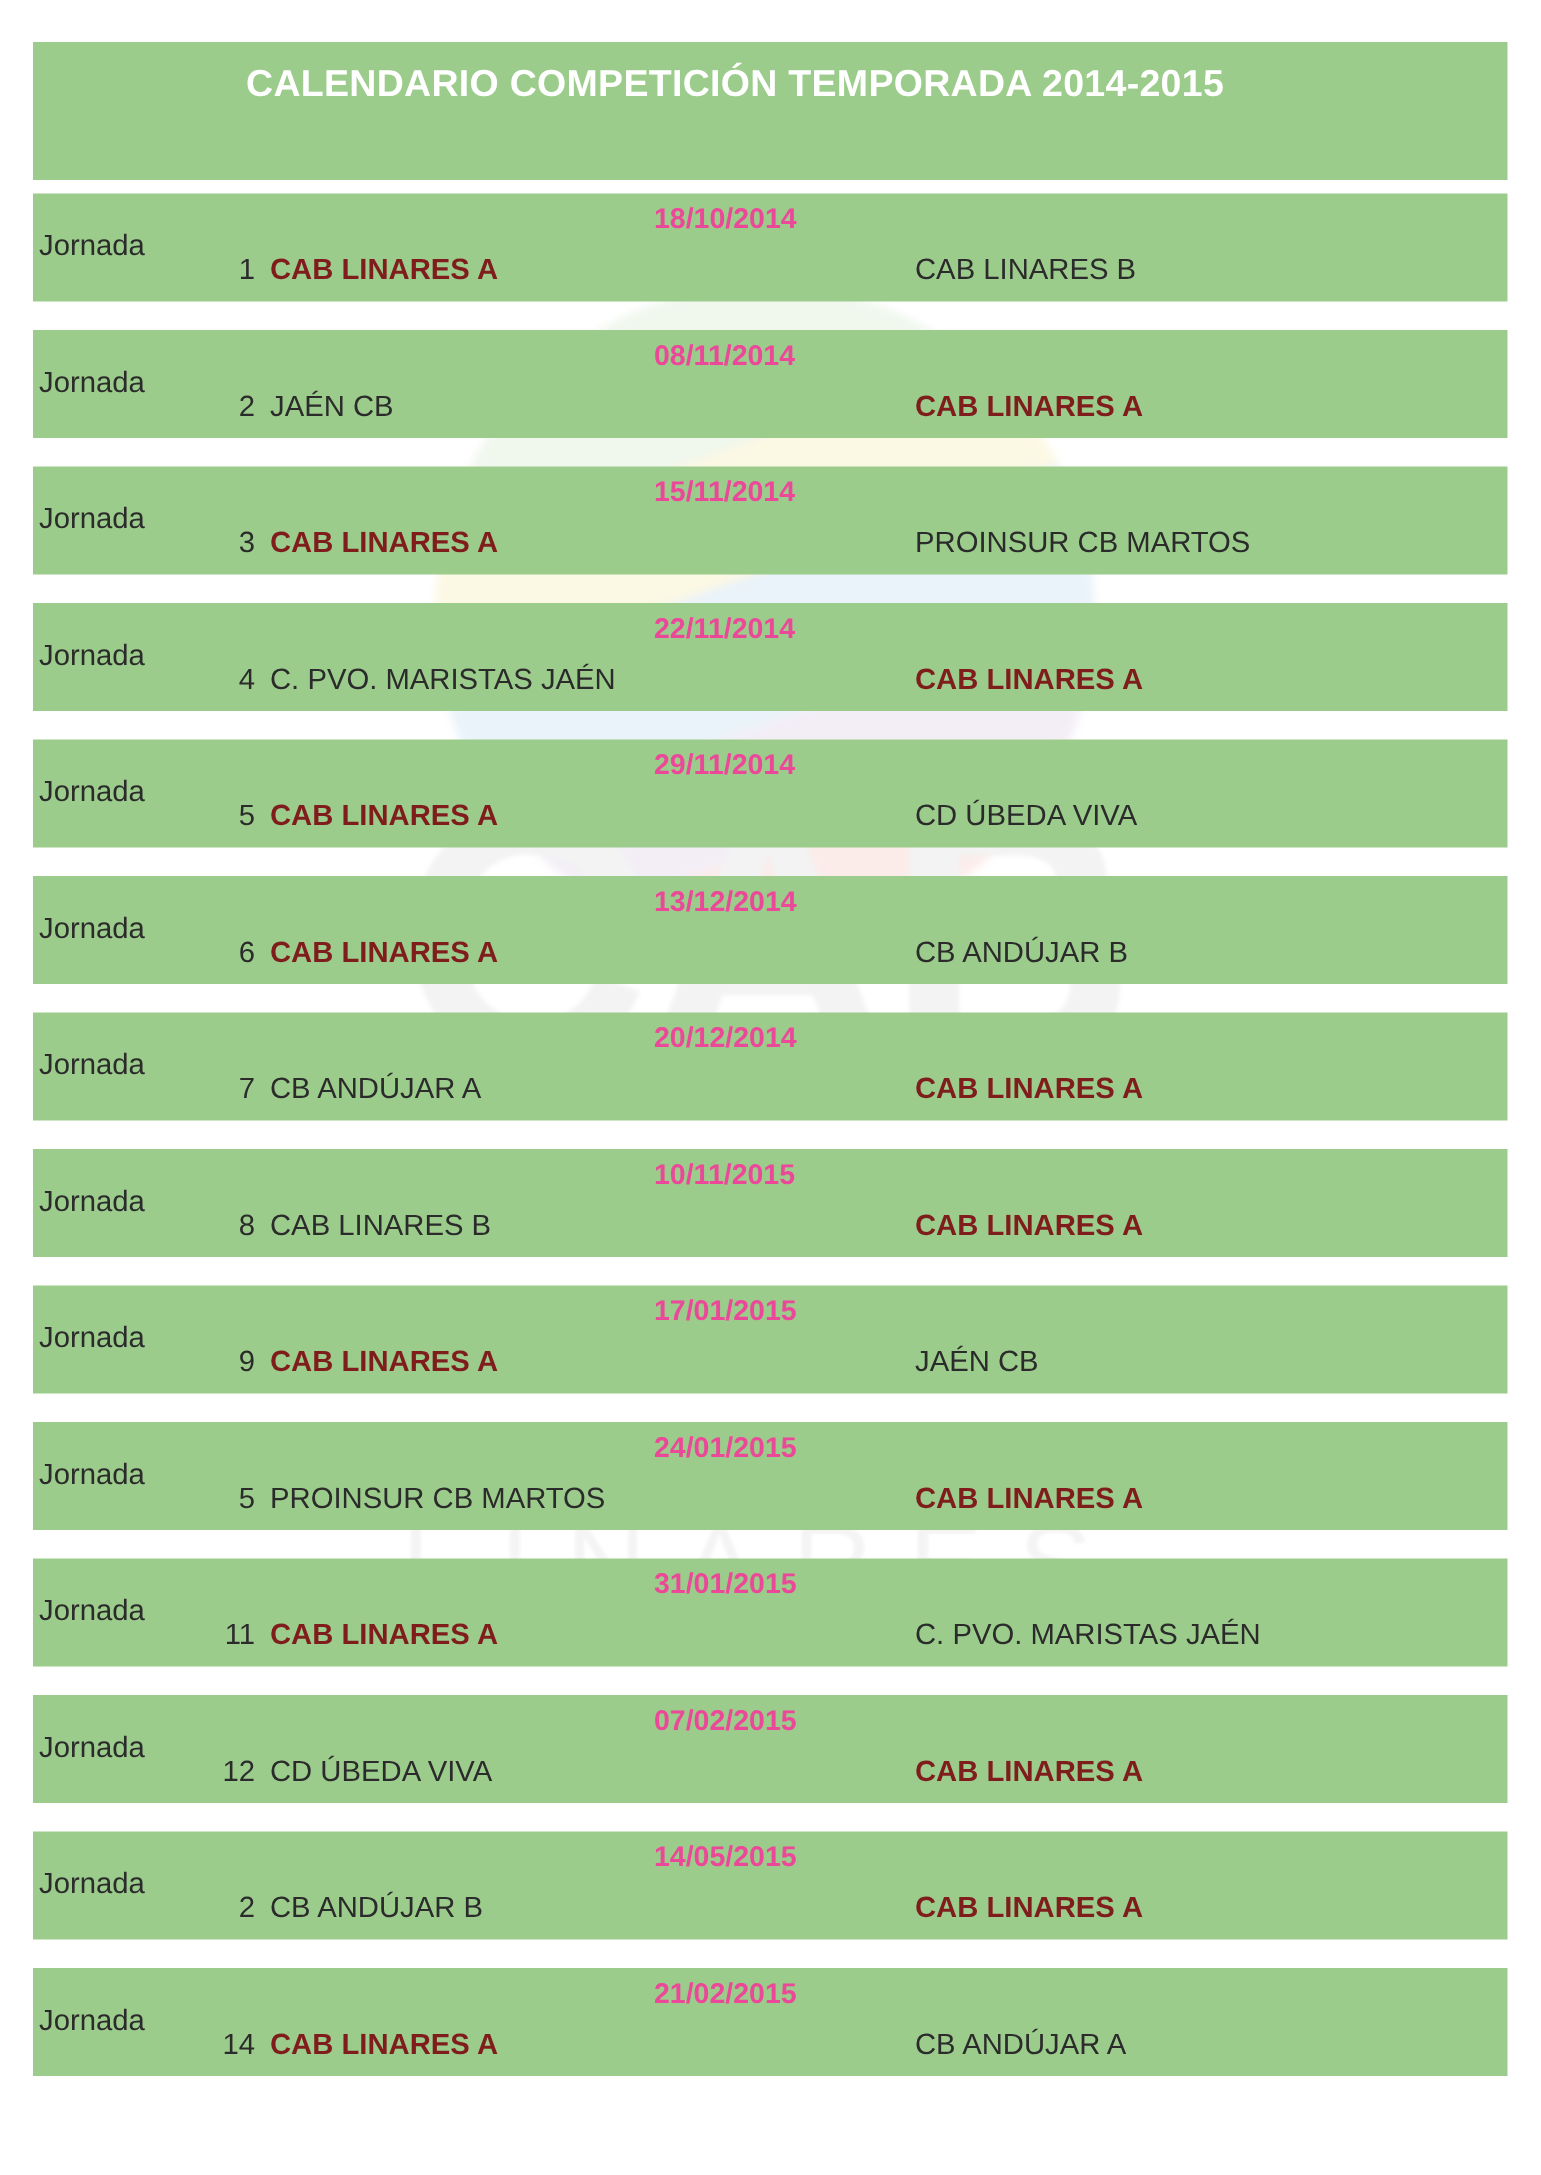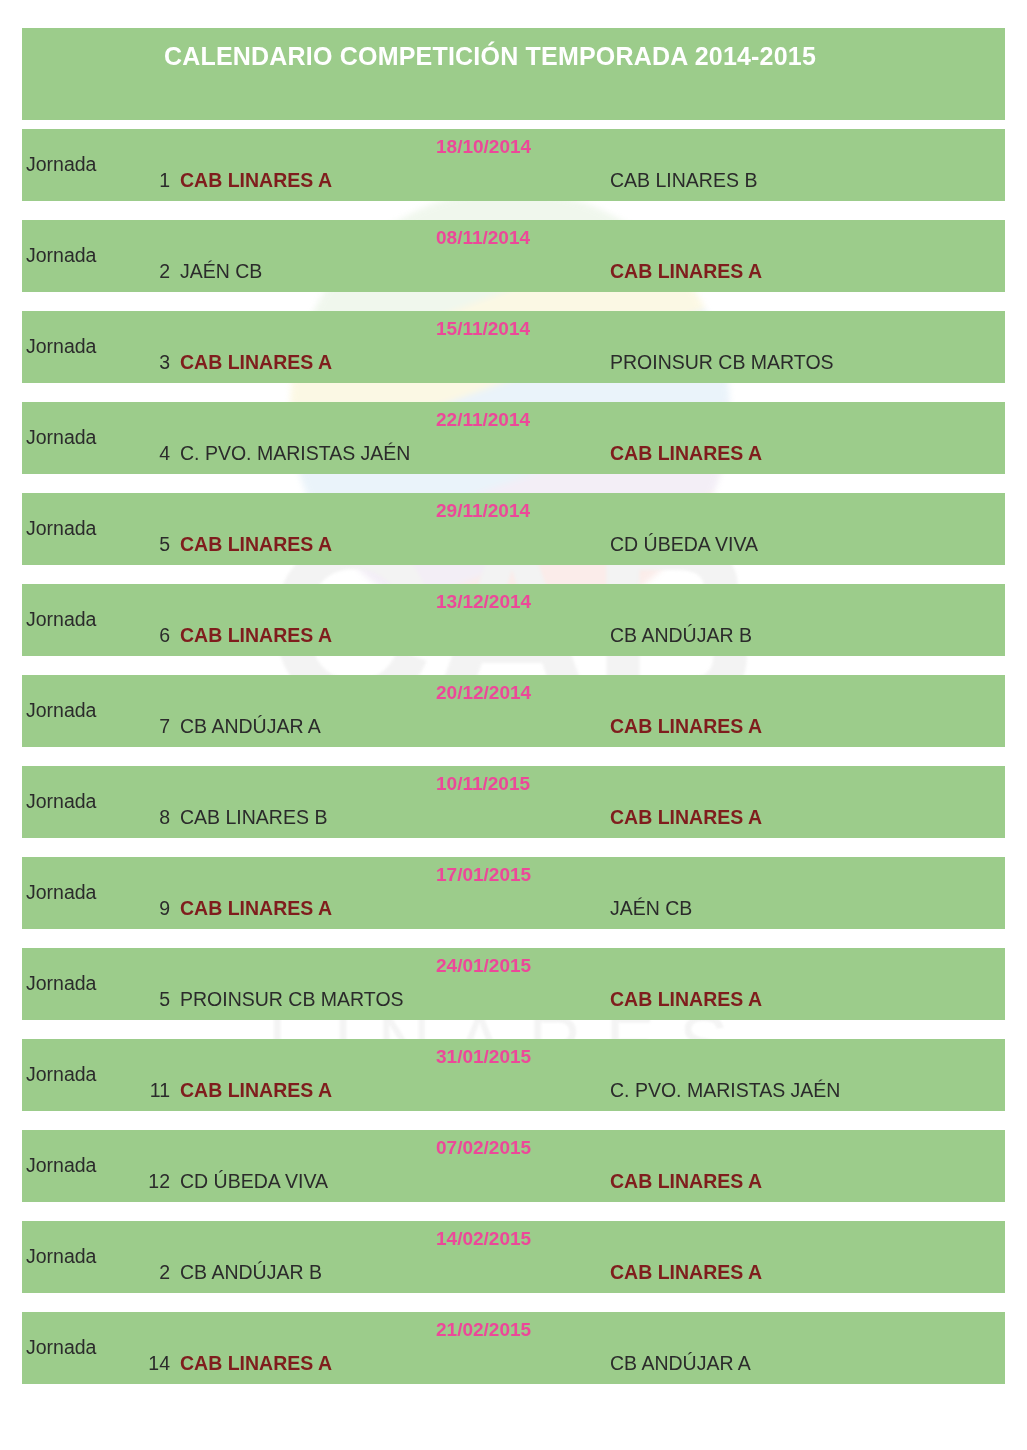--- a/index.html
+++ b/index.html
@@ -278,21 +278,21 @@
           <div class="cell c-date">07/02/2015</div>
           <div class="cell c-home">CD ÚBEDA VIVA</div>
           <div class="cell c-away hl">CAB LINARES A</div>
         </div>
       </div>
       <div class="row">
         <div class="band"></div>
         <div class="content">
           <div class="cell c-jornada">Jornada</div>
           <div class="cell c-num">2</div>
-          <div class="cell c-date">14/02/2015</div>
+          <div class="cell c-date">14/05/2015</div>
           <div class="cell c-home">CB ANDÚJAR B</div>
           <div class="cell c-away hl">CAB LINARES A</div>
         </div>
       </div>
       <div class="row">
         <div class="band"></div>
         <div class="content">
           <div class="cell c-jornada">Jornada</div>
           <div class="cell c-num">14</div>
           <div class="cell c-date">21/02/2015</div>

